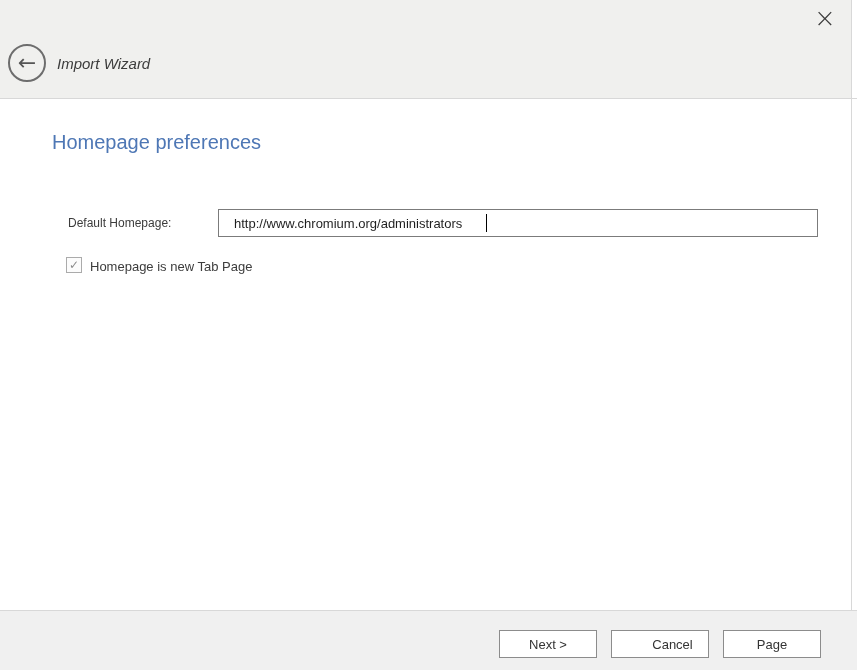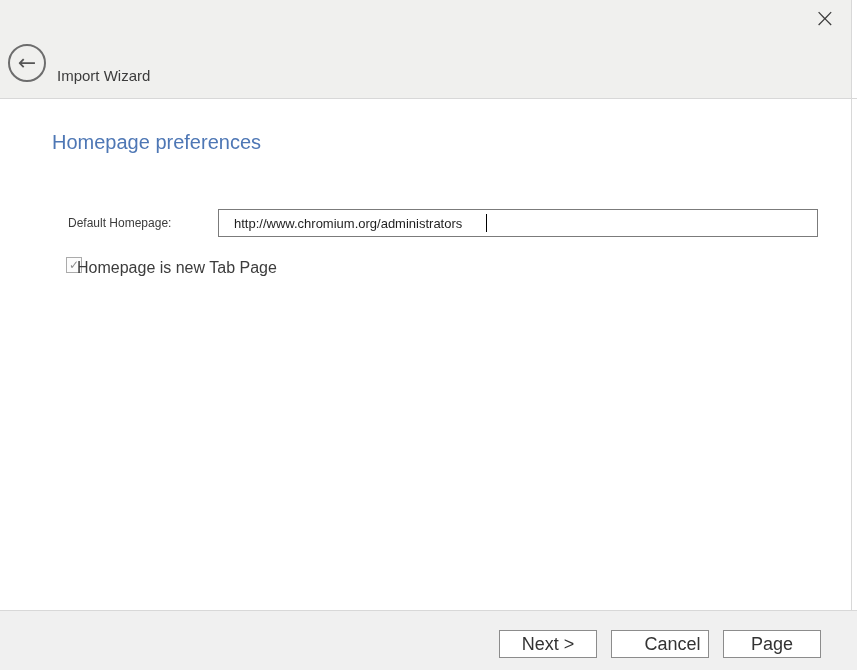--- a/index.html
+++ b/index.html
@@ -23,23 +23,23 @@
     font-family:"DejaVu Sans", sans-serif; padding:0;
   }
   .back-btn {
     position:absolute; top:44px; left:8px; width:38px; height:38px;
     border-radius:50%; border:2px solid #6d6d6d; background:transparent;
     color:#555555; cursor:pointer; padding:0;
     font-size:22px; line-height:34px; text-align:center;
     font-family:"DejaVu Sans", sans-serif; box-sizing:border-box;
   }
   .wizard-title {
-    position:absolute; top:56px; left:57px; height:38px;
+    position:absolute; top:44px; left:57px; height:38px;
     display:flex; align-items:center;
-    font-size:15px; color:#3c3c3c;
+    font-size:15px; color:#3c3c3c;font-style:italic;
   }
   
   .page-heading {
     position:absolute; top:131px; left:52px;
     font-size:20px; font-weight:400; color:#4e77b5; margin:0;
   }
   .field-label {
     position:absolute; top:216px; left:68px;
     font-size:12px; color:#3c3c3c;
   }
@@ -56,32 +56,32 @@
   .checkbox {
     position:absolute; top:257px; left:66px; width:16px; height:16px;
     box-sizing:border-box; border:1px solid #ababab; background:#fcfcfc;
     cursor:pointer;
   }
   .checkbox .check-glyph {
     display:block; font-family:"DejaVu Sans", sans-serif;
     font-size:12px; line-height:14px; text-align:center; color:#8c8c8c;
   }
   .checkbox-label {
-    position:absolute; top:259px; left:77px;
-    font-size:16px; color:#3c3c3c;
+    position:absolute; top:259px; left:90px;
+    font-size:13px; color:#3c3c3c;
   }
   
   .footer {
     position:absolute; top:610px; left:0; width:857px; height:60px;
     background:#f0f0f0; border-top:1px solid #d8d8d8; box-sizing:border-box;
   }
   .btn {
     position:absolute; top:630px; width:98px; height:28px;
     background:#ffffff; border:1px solid #8c8c8c; box-sizing:border-box;
-    font-family:"Liberation Sans", sans-serif; font-size:18px; color:#333333;
+    font-family:"Liberation Sans", sans-serif; font-size:13px; color:#333333;
     cursor:pointer; padding:0;
   }
   .btn-next   { left:499px; }
   .btn-cancel { left:611px;padding-left:25px; }
   .btn-help   { left:723px; }
   
   .right-edge {
     position:absolute; top:0; left:851px; width:1px; height:610px;
     background:#d8d8d8;
   }

